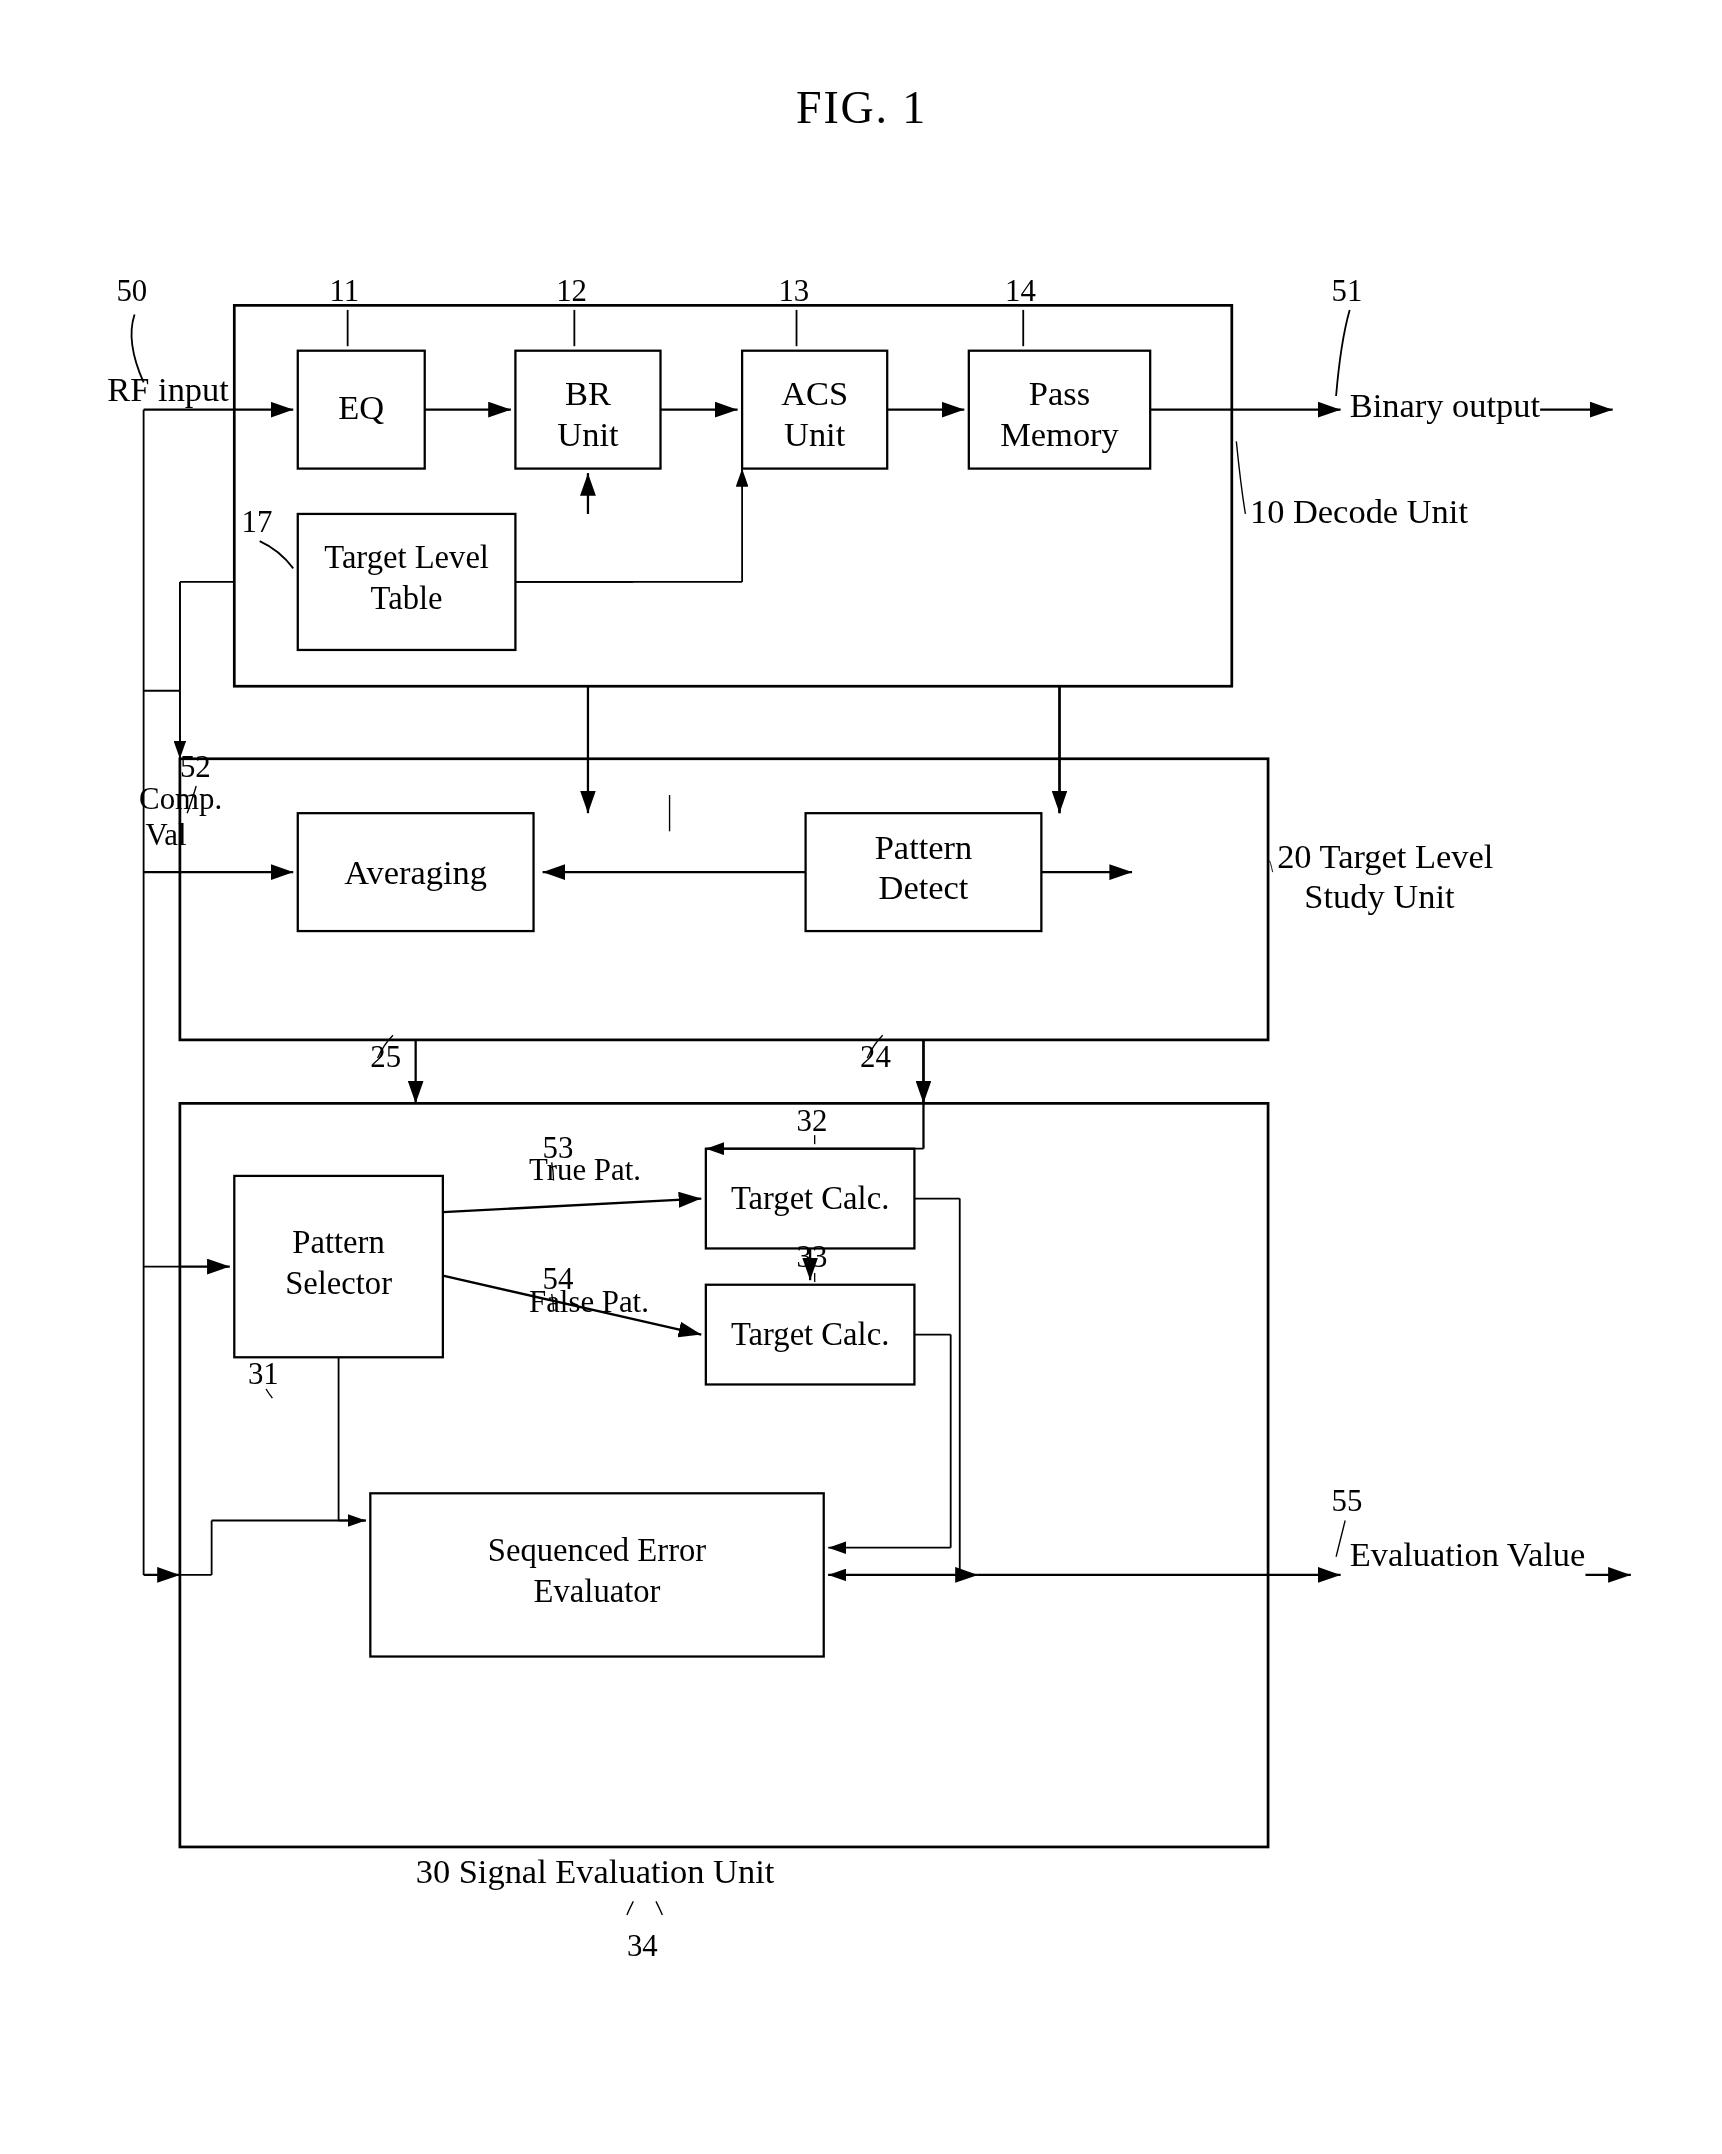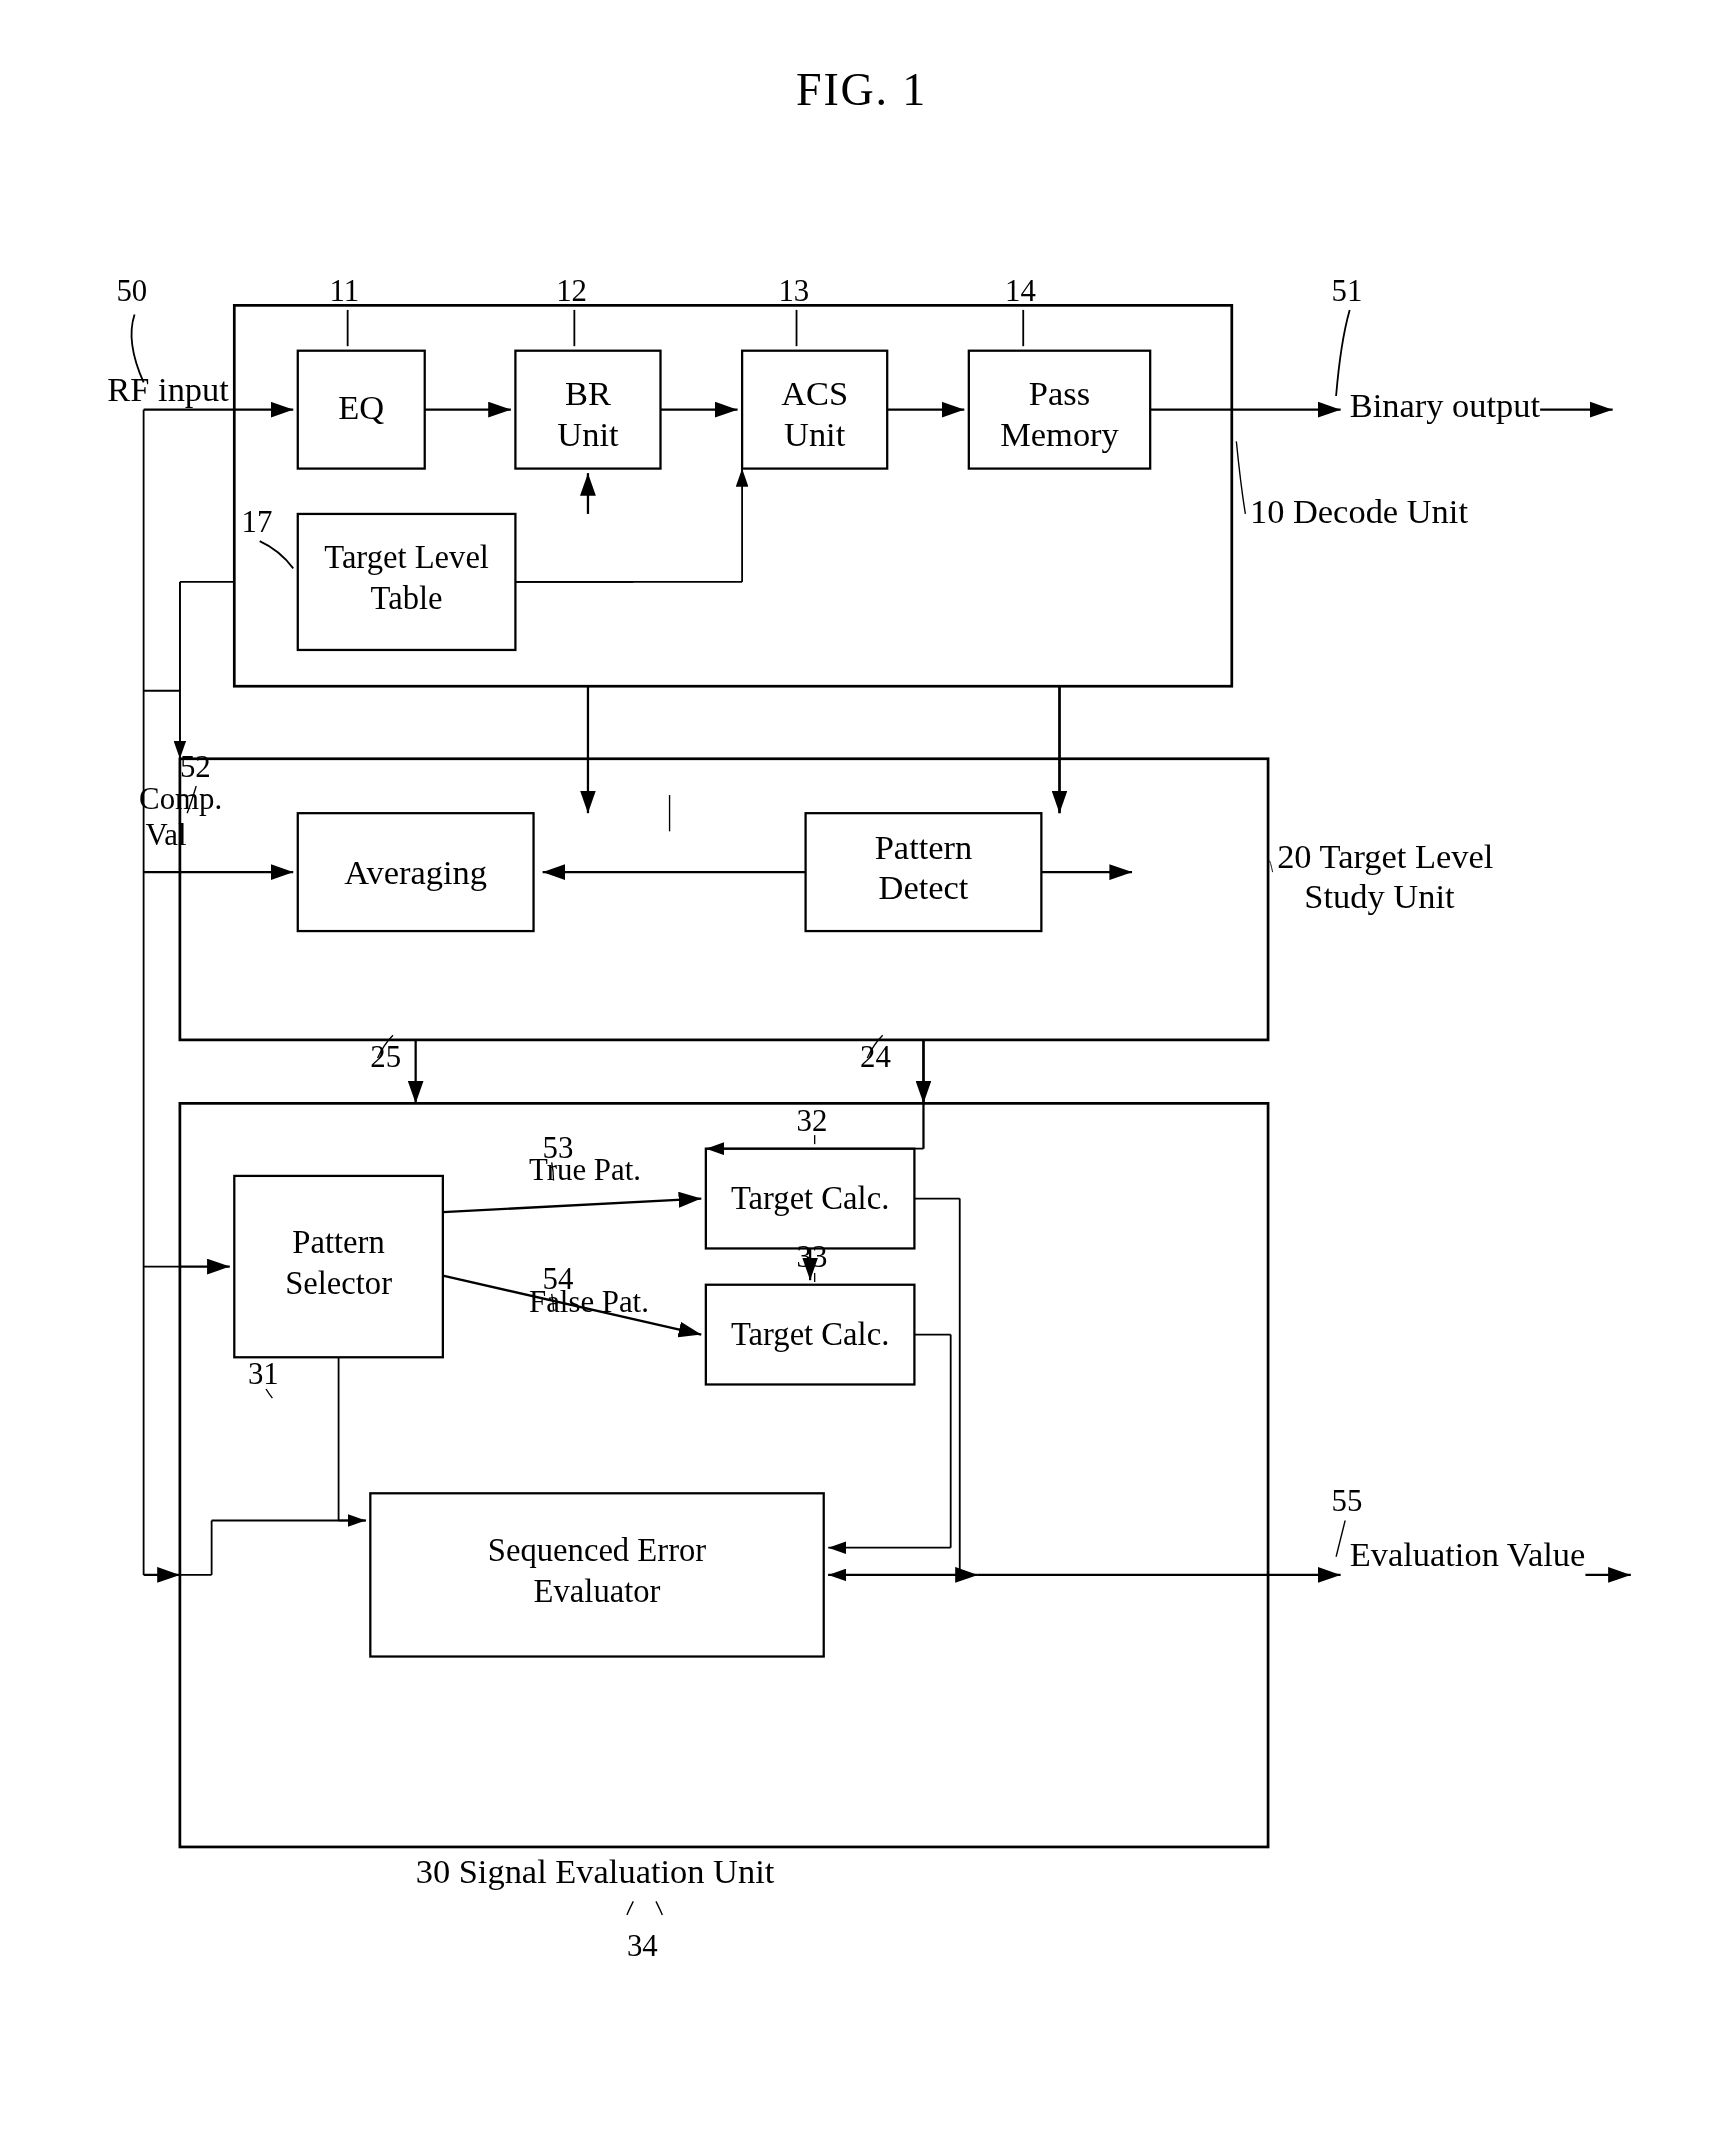--- a/index.html
+++ b/index.html
@@ -8,21 +8,21 @@
       font-family: 'Times New Roman', Times, serif;
       width: 1723px;
       height: 2155px;
       position: relative;
       overflow: hidden;
     }
     .page-title {
       text-align: center;
       font-size: 46px;
       font-weight: normal;
-      padding-top: 63px;
+      padding-top: 81px;
       letter-spacing: 1.8px;
     }
     .diagram-container {
       position: absolute;
       top: 124px;
       left: 71px;
       width: 1578px;
       height: 1995px;
     }
     

